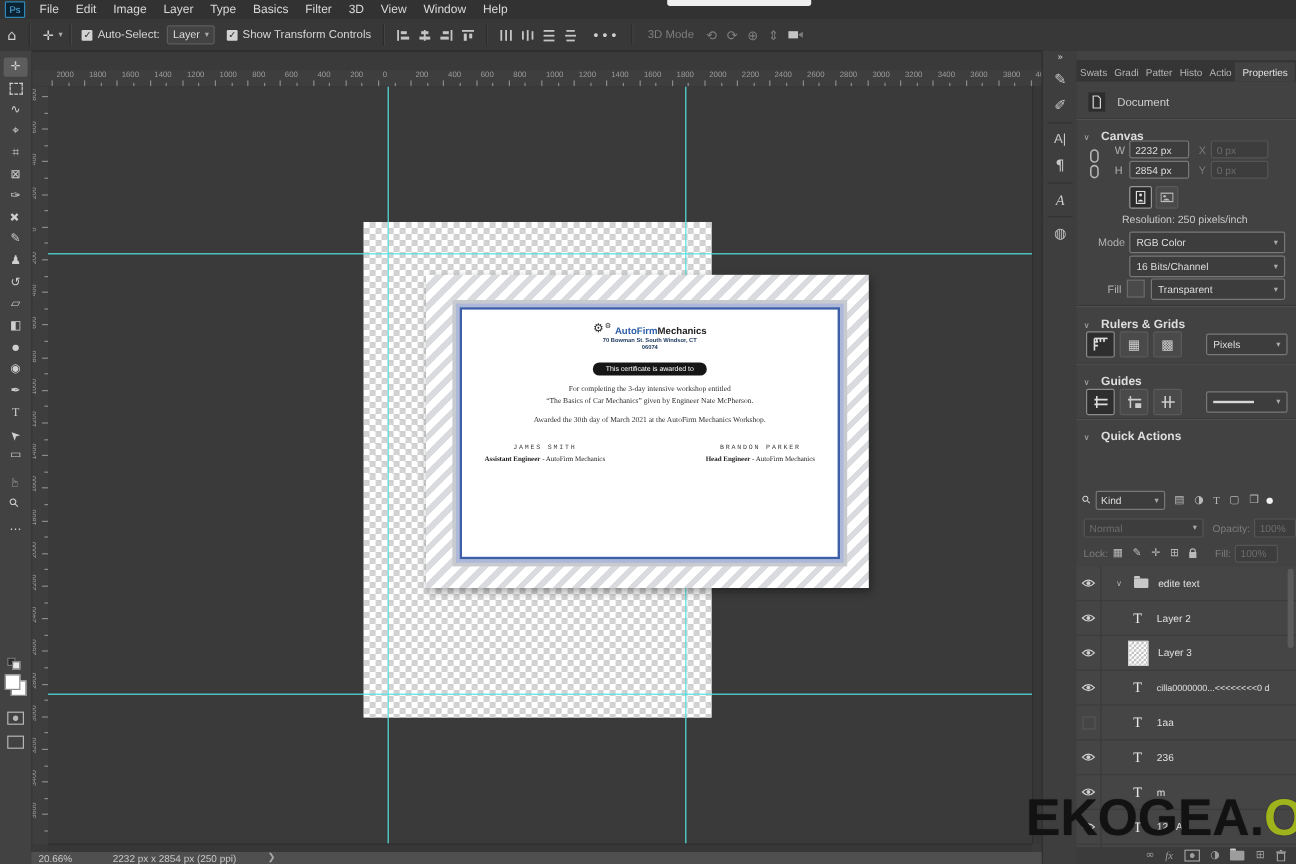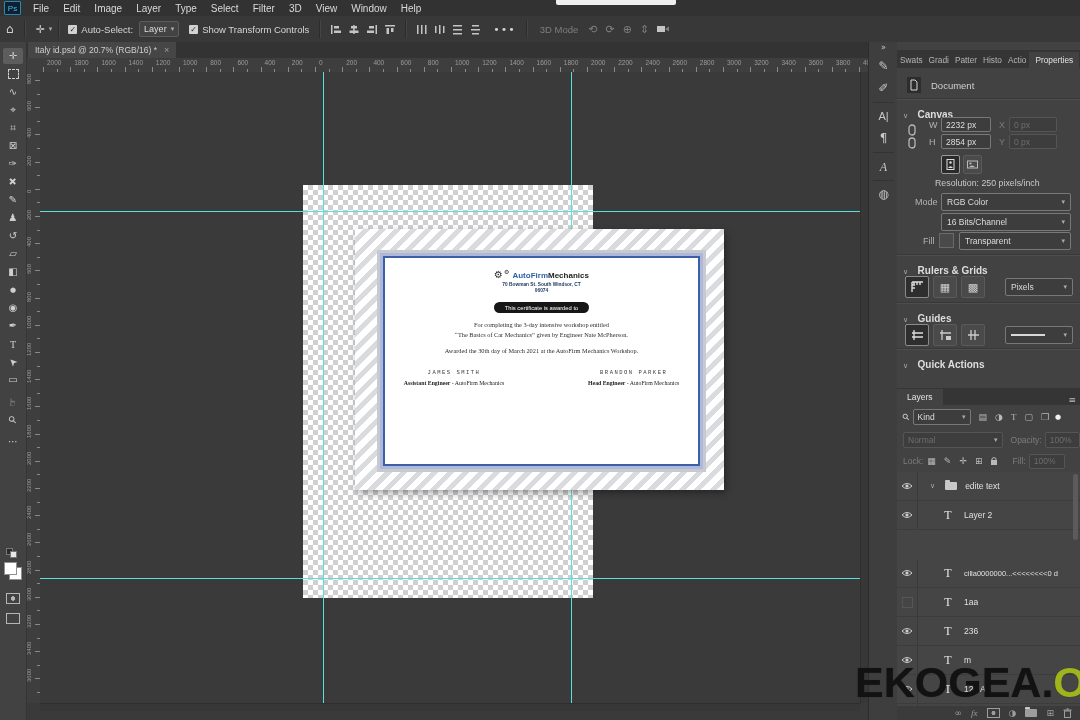--- a/index.html
+++ b/index.html
@@ -170,21 +170,21 @@
 
 <div id="app">
 
   <div id="menubar" class="abs">
     <div id="ps-logo">Ps</div>
     <span class="menu-item">File</span>
     <span class="menu-item">Edit</span>
     <span class="menu-item">Image</span>
     <span class="menu-item">Layer</span>
     <span class="menu-item">Type</span>
-    <span class="menu-item">Select</span>
+    <span class="menu-item">Basics</span>
     <span class="menu-item">Filter</span>
     <span class="menu-item">3D</span>
     <span class="menu-item">View</span>
     <span class="menu-item">Window</span>
     <span class="menu-item">Help</span>
   </div>
   <div id="top-white-box" class="abs"></div>
 
   <div id="optionsbar" class="abs">
     <span class="ob-ico ico" style="margin-left:6px;font-size:12px;">⌂</span>
@@ -331,26 +331,20 @@
       <span class="swatch bg"></span>
     </div>
     <div class="tool" style="top:548px;">
         <span class="qmask"></span>
       </div>
     <div class="tool" style="top:568px;">
         <span class="smode"></span>
       </div>
   </div>
 
-  <div id="tabstrip" class="abs">
-    <div id="doc-tab">
-      <span>Italy id.psd @ 20.7% (RGB/16) *</span>
-      <span class="x">×</span>
-    </div>
-  </div>
   <div id="ruler-corner" class="abs"></div>
   <div id="hruler" class="abs">
       <div>
         <span class="rlabel" style="left: 21px;">2000</span>
         <span class="rtick" style="left: 17px; height: 5px;"></span>
         <span class="rtick" style="left: 30.6px; height: 3px;"></span>
         <span class="rlabel" style="left: 48.2px;">1800</span>
         <span class="rtick" style="left: 44.2px; height: 5px;"></span>
         <span class="rtick" style="left: 57.8px; height: 3px;"></span>
         <span class="rlabel" style="left: 75.4px;">1600</span>
@@ -685,24 +679,20 @@
       <span style="display:inline-block;width:34px;height:2px;background:#d8d8d8;"></span>
         <span class="chev ico">▾</span>
     </div>
     <div class="p-divider" style="top:306px;"></div>
 
     <div class="abs" style="left:6px;top:312px;">
       <span class="sect-chev ico">∨</span>
       <span class="sect-label">Quick Actions</span>
     </div>
 
-    <div id="layers-tabrow">
-      <span class="ltab">Layers</span>
-      <span class="hamb ico">≡</span>
-    </div>
     <div id="layers-filter">
       <span class="ico" style="font-size:9px;margin:0 3px 0 6px;transform:rotate(-45deg);">⚲</span>
       <span class="field" style="width:48px;height:14px;">
         <span>Kind</span>
           <span class="chev ico" style="margin-left:auto;">▾</span>
       </span>
       <span class="lk-ico ico" style="margin-left:8px;">▤</span>
       <span class="lk-ico ico">◑</span>
       <span class="lk-ico" style="font-family:'Liberation Serif',serif;">T</span>
       <span class="lk-ico ico">▢</span>
@@ -753,20 +743,30 @@
         <span class="eye-cell">
             <svg class="eyesvg" width="12" height="8">
               <path d="M1 4 Q6 -1 11 4 Q6 9 1 4 Z" fill="none" stroke="#cfcfcf"></path>
               <circle cx="6" cy="4" r="1.6" fill="#cfcfcf"></circle>
             </svg>
           </span>
         <span class="tthumb">T</span>
         <span class="lname">Layer 2</span>
       </div>
 
+      <div class="lrow" style="top:58px;">
+        <span class="eye-cell">
+            <svg class="eyesvg" width="12" height="8">
+              <path d="M1 4 Q6 -1 11 4 Q6 9 1 4 Z" fill="none" stroke="#cfcfcf"></path>
+              <circle cx="6" cy="4" r="1.6" fill="#cfcfcf"></circle>
+            </svg>
+          </span>
+        <span class="checker-thumb"></span>
+        <span class="lname">Layer 3</span>
+      </div>
 
       <div class="lrow" style="top:87px;">
         <span class="eye-cell">
             <svg class="eyesvg" width="12" height="8">
               <path d="M1 4 Q6 -1 11 4 Q6 9 1 4 Z" fill="none" stroke="#cfcfcf"></path>
               <circle cx="6" cy="4" r="1.6" fill="#cfcfcf"></circle>
             </svg>
           </span>
         <span class="tthumb">T</span>
         <span class="lname" style="font-size:7.5px;">cilla0000000...&lt;&lt;&lt;&lt;&lt;&lt;&lt;&lt;0 d</span>
@@ -828,18 +828,23 @@
       <span class="folder" style="background:#9d9d9d;"></span>
       <span class="lb-ico ico">⊞</span>
       <svg width="9" height="10">
           <rect x="1.5" y="3" width="6" height="6.5" fill="none" stroke="#9d9d9d"></rect>
           <rect x="0.5" y="1.5" width="8" height="1.2" fill="#9d9d9d"></rect>
           <rect x="3.5" y="0.3" width="2" height="1.2" fill="#9d9d9d"></rect>
         </svg>
     </div>
   </div>
 
+  <div id="statusbar" class="abs">
+    <span class="zoomv">20.66%</span>
+    <span class="info">2232 px x 2854 px (250 ppi)</span>
+    <span class="chv ico">❯</span>
+  </div>
 
   <div id="watermark" class="abs">
     <span>EKOGEA</span><span>.</span><span class="tld">ORG</span>
   </div>
 
 </div>
 
 </body></html>

